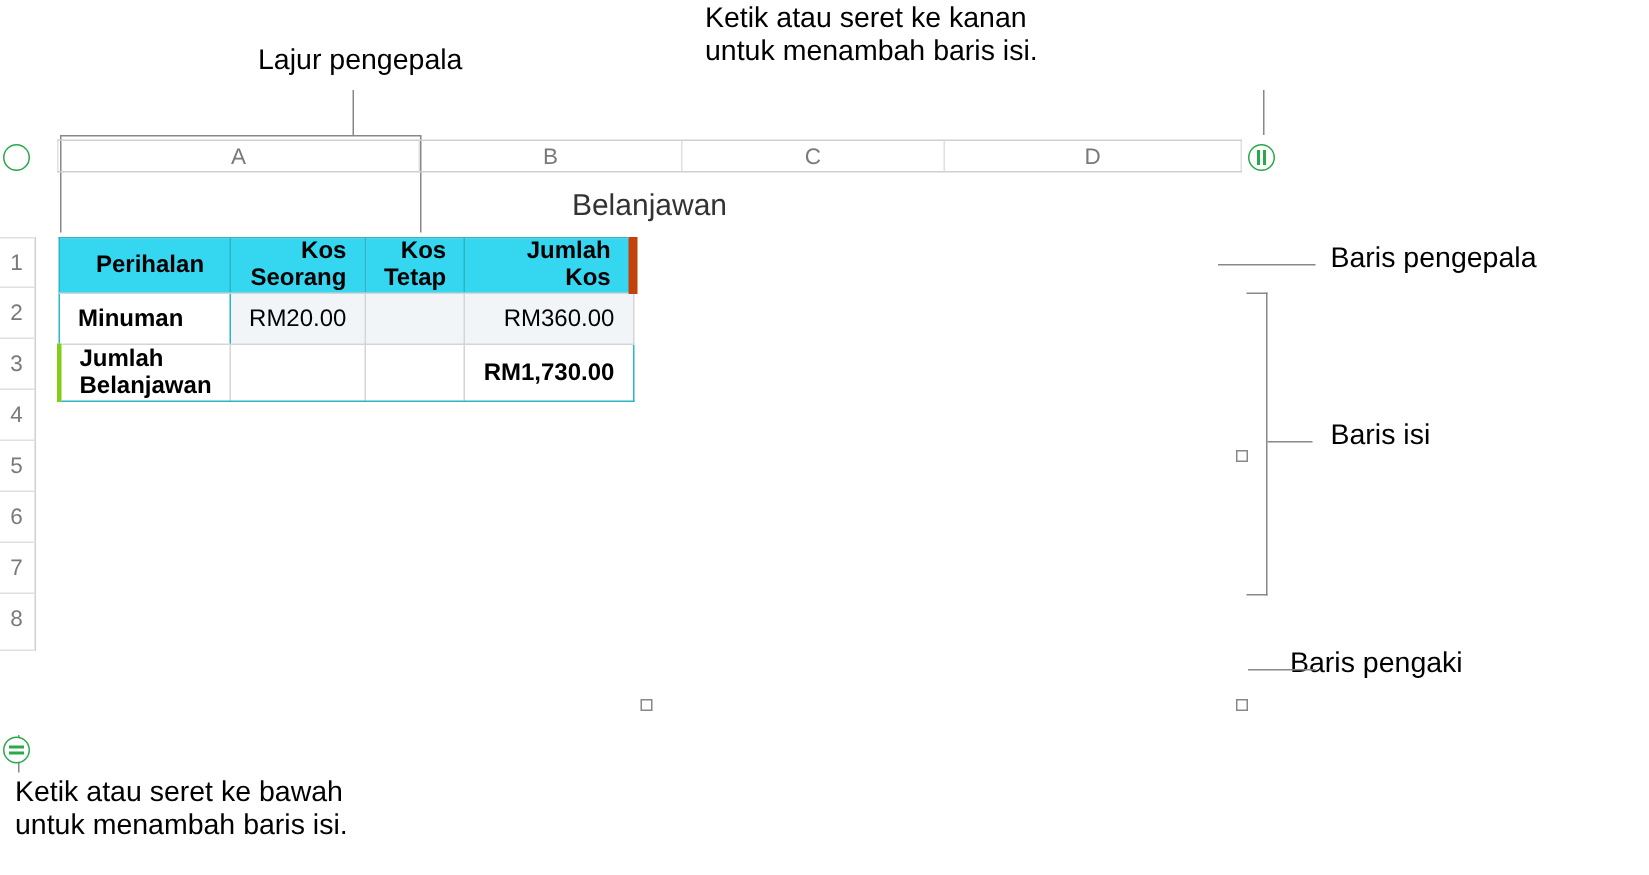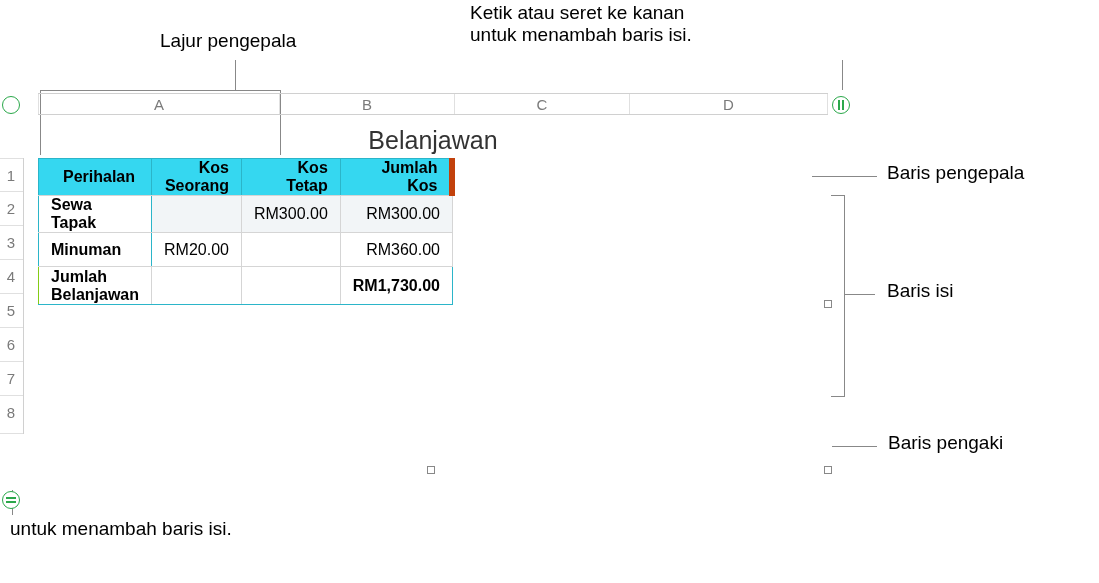--- a/index.html
+++ b/index.html
@@ -105,21 +105,21 @@
     .rowhead:first-child { border-top: 1px solid #e0e0e0; }
     .rowhead.r8 { height: 38px; }
 
     
     .tbl-title {
       position: absolute;
       top: 30px;
       left: 38px;
       width: 790px;
       text-align: center;
-      font-size: 25px;
+      font-size: 20px;
       color: #333;
     }
 
     
     .grid {
       position: absolute;
       top: 62px;
       left: 38px;
       border-collapse: collapse;
     }
@@ -156,21 +156,21 @@
     .grid tbody tr:nth-child(odd) td:not(.colA) { background: #f2f5f7; }
     .grid tbody tr:nth-child(even) td:not(.colA) { background: #fff; }
 
     .grid tfoot td {
       background: #fff;
       font-weight: bold;
       height: 38px;
       border-top: 1.5px solid #2bb5c9;
       border-bottom: 1.5px solid #2bb5c9;
     }
-    .grid tfoot td.colA { border-left: 1px solid #84cc16; }
+    .grid tfoot td.colA { border-left: 3px solid #84cc16; }
     .grid tfoot td.colD { border-right: 1px solid #2bb5c9; }
 
     
     .sel-handle {
       position: absolute;
       width: 8px;
       height: 8px;
       background: #fff;
       border: 1px solid #888;
     }
@@ -178,31 +178,32 @@
     
     .bracket {
       position: absolute;
       border: 1px solid #888;
       border-left: none;
     }
   </style>
 </head>
 <body>
 
-<div class="callout" style="top:30px;left:160px">Lajur pengepala</div>
+<div class="callout" style="top:30px;left:172px">Lajur pengepala</div>
 <div class="callout" style="top:2px;left:470px;text-align:left">
   <div>Ketik atau seret ke kanan</div>
   <div>untuk menambah baris isi.</div>
 </div>
 
 <div class="callout" style="top:162px;left:887px">Baris pengepala</div>
 <div class="callout" style="top:280px;left:887px">Baris isi</div>
-<div class="callout" style="top:432px;left:888px">Baris pengaki</div>
+<div class="callout" style="top:432px;left:860px">Baris pengaki</div>
 
 <div class="callout" style="top:518px;left:10px">
+  <div>Ketik atau seret ke bawah</div>
   <div>untuk menambah baris isi.</div>
 </div>
 
 <div class="callout-line v" style="top:60px;left:235px;height:30px"></div>
 <div class="callout-line h" style="top:90px;left:40px;width:240px"></div>
 <div class="callout-line v" style="top:90px;left:40px;height:65px"></div>
 <div class="callout-line v" style="top:90px;left:280px;height:65px"></div>
 
 <div class="callout-line v" style="top:60px;left:842px;height:30px"></div>
 <div class="callout-line v" style="top:490px;left:12px;height:25px"></div>
@@ -251,26 +252,20 @@
   <table class="grid">
     <thead>
       <tr>
         <th class="colA">Perihalan</th>
         <th class="colB">Kos Seorang</th>
         <th class="colC">Kos Tetap</th>
         <th class="colD">Jumlah Kos</th>
       </tr>
     </thead>
     <tbody>
-      <tr>
-        <td class="colA">Sewa Tapak</td>
-        <td class="colB"></td>
-        <td class="colC">RM300.00</td>
-        <td class="colD">RM300.00</td>
-      </tr>
       <tr>
         <td class="colA">Minuman</td>
         <td class="colB">RM20.00</td>
         <td class="colC"></td>
         <td class="colD">RM360.00</td>
       </tr>
     </tbody>
     <tfoot>
       <tr>
         <td class="colA">Jumlah Belanjawan</td>

